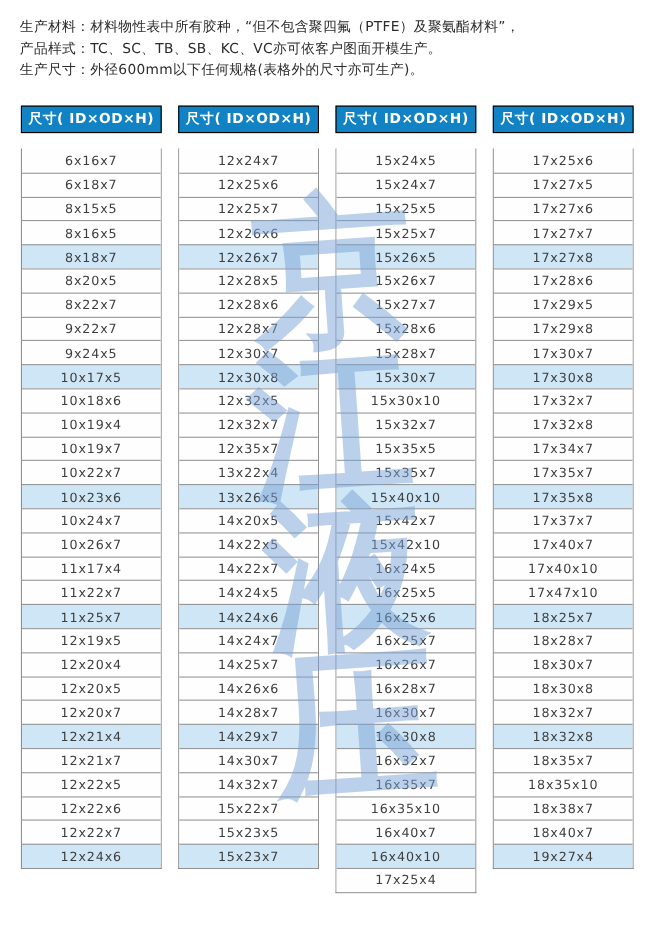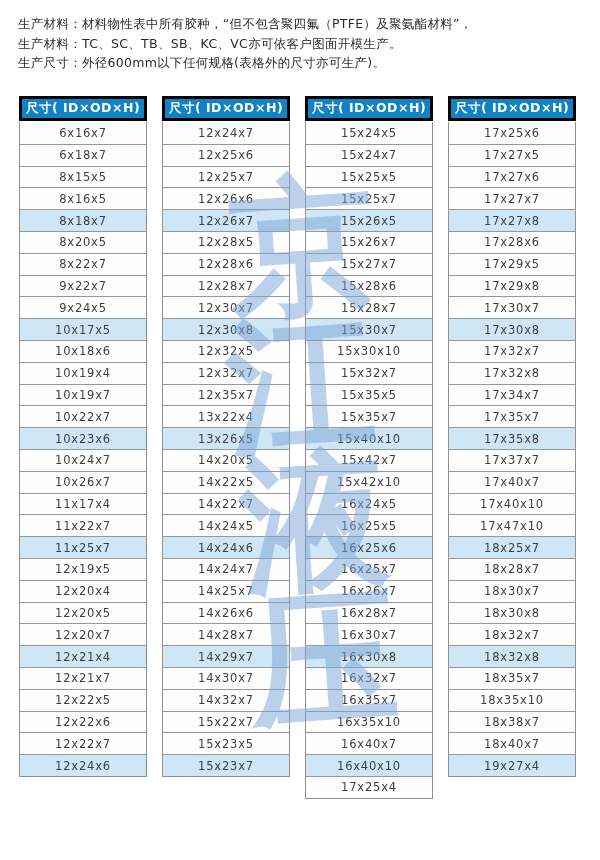--- a/index.html
+++ b/index.html
@@ -26,32 +26,32 @@
     position:absolute; top:96px; left:19px;
     display:flex; gap:15px;
   }
   .size-table {
     width:128px;
     background:#fff;
   }
   .size-header {
     height:25px;
     background:var(--header-bg,#1182c4);
-    border:3px solid #000000;
+    border:1px solid #000000;
     color:#ffffff;
     font-weight:bold;
     font-size:12.5px;
     letter-spacing:0.5px;
     display:flex; align-items:center; justify-content:center;
     white-space:nowrap;
   }
   .rows {
     border:1px solid #909090;
     border-top:none;
-    margin-top:1px;
+    margin-top:14px;
   }
   .size-row {
     height:21.8px;
     display:flex; align-items:center; justify-content:center;
     font-size:11.5px;
     letter-spacing:0.8px;
     color:#3e3e3e;
     background:#fefefe;
     border-top:1px solid #979797;
   }
@@ -79,21 +79,21 @@
   .watermark span:nth-child(3){ margin-left:4px; }
   .watermark span:nth-child(4){ margin-left:2px; }
 </style>
 </head>
 <body>
 
 <div class="page">
 
   <div class="info">
     <p>生产材料：材料物性表中所有胶种，“但不包含聚四氟（PTFE）及聚氨酯材料”，</p>
-    <p>生产材料：TC、SC、TB、SB、KC、VC亦可依客户图面开模生产。</p>
+    <p>产品样式：TC、SC、TB、SB、KC、VC亦可依客户图面开模生产。</p>
     <p>生产尺寸：外径600mm以下任何规格(表格外的尺寸亦可生产)。</p>
   </div>
 
   <div class="tables">
     <div class="size-table">
       <div class="size-header">尺寸( ID×OD×H)</div>
       <div class="rows">
           <div class="size-row">6x16x7</div>
           <div class="size-row">6x18x7</div>
           <div class="size-row">8x15x5</div>

